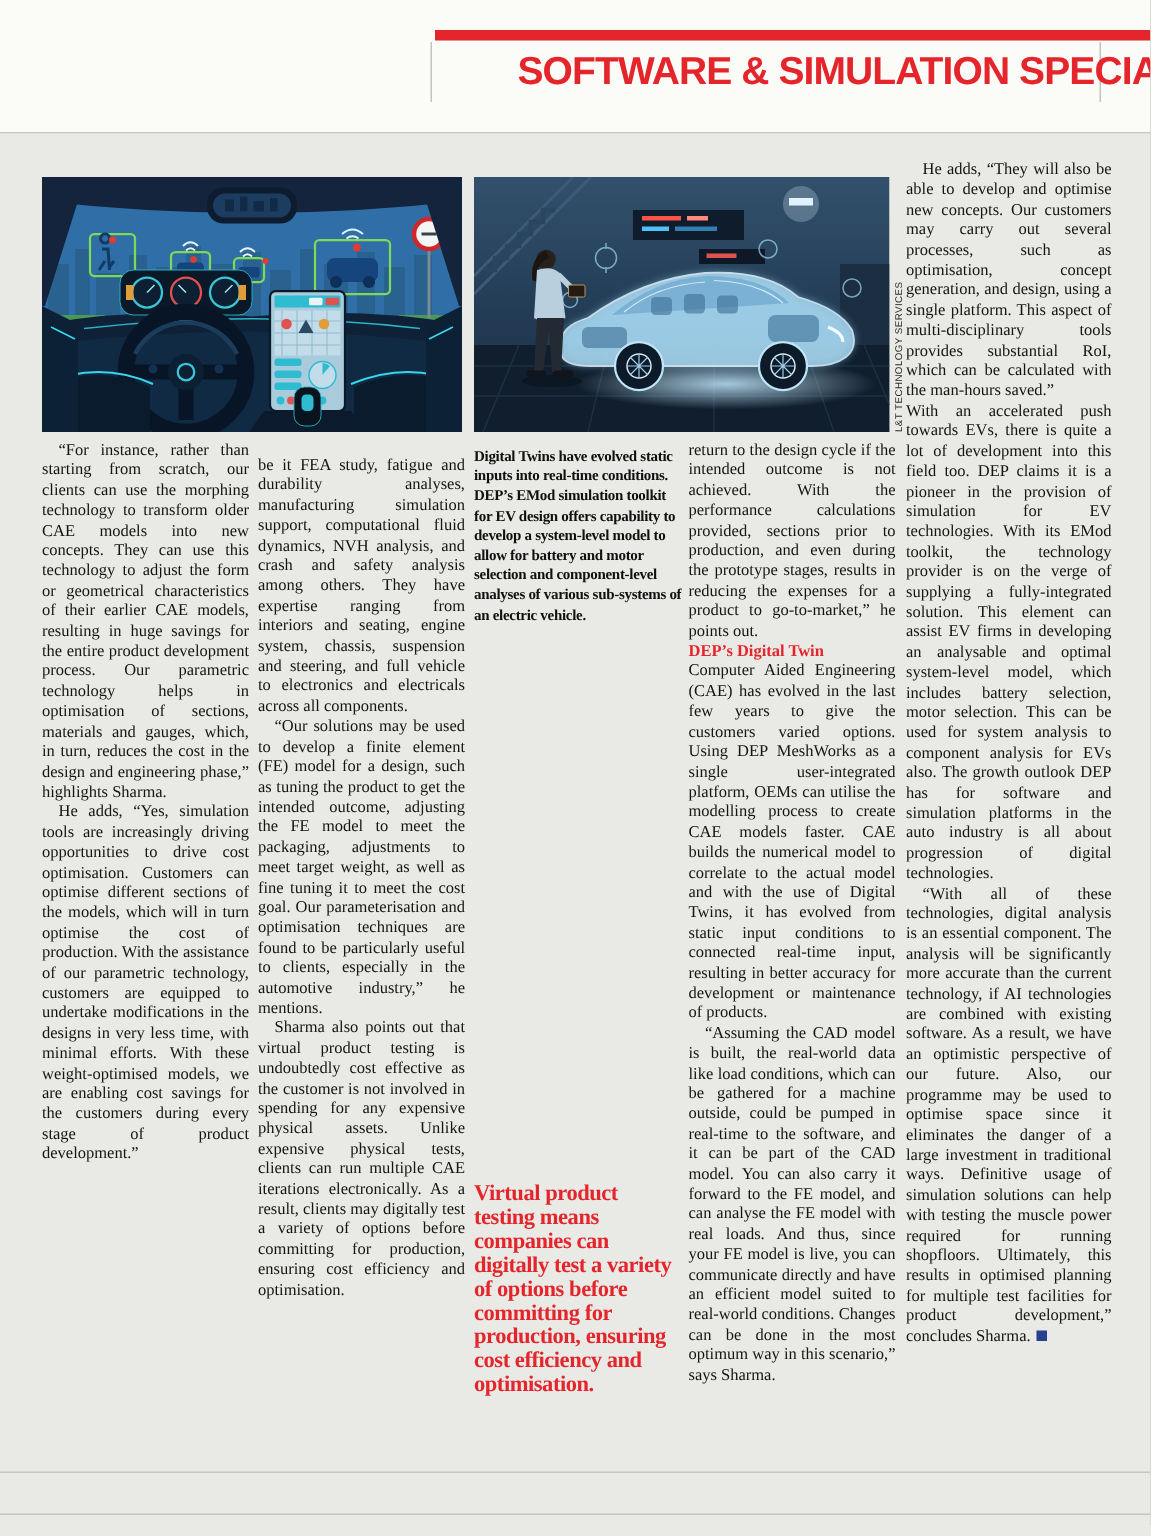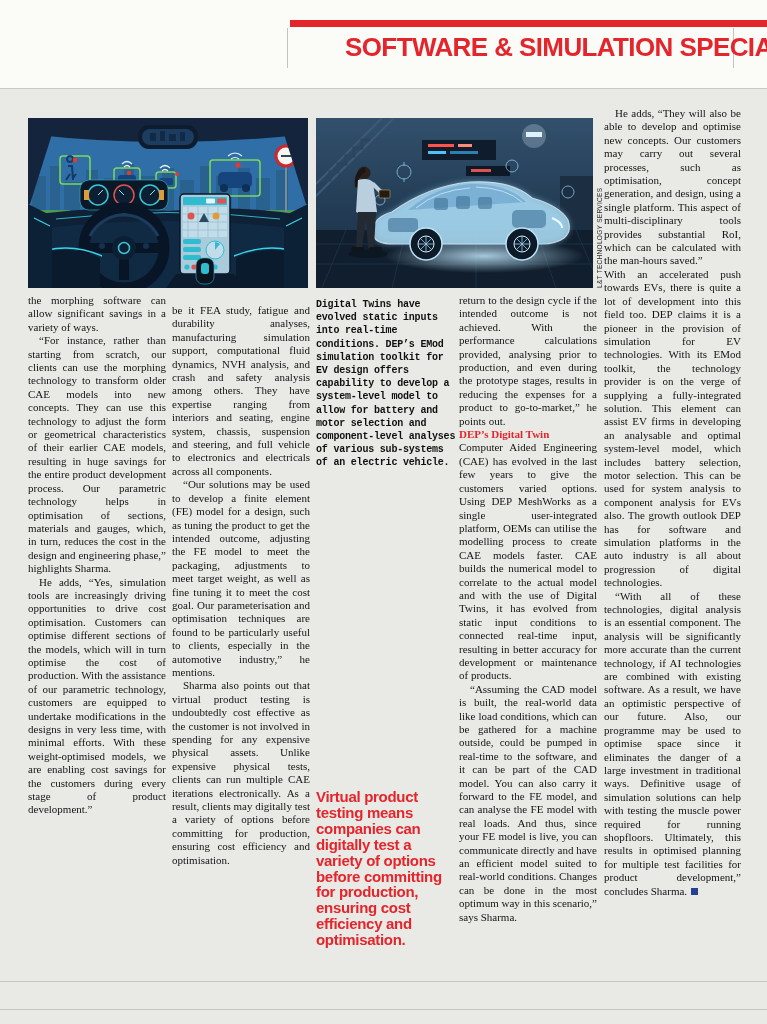--- a/index.html
+++ b/index.html
@@ -19,24 +19,24 @@
      font-family:"Liberation Sans",sans-serif;font-size:6.5px;letter-spacing:.3px;color:#2a2a2a;line-height:10px;}
   .col{position:absolute;width:138px;font-size:11px;line-height:13.4px;text-align:justify;}
   .col p{margin:0;}
   .col p.ind{text-indent:11px;}
   .subhead{color:var(--accent-red,#e5252c);font-weight:bold;margin-top:11px;margin-bottom:1px;text-align:left;}
   #col1{left:28px;top:294px;}
   #col2{left:172px;top:304px;}
   #col4{left:459px;top:294px;}
   #col5{left:604px;top:107px;width:137px;}
   .caption{position:absolute;left:316px;top:298px;width:141px;
-     font-family:Liberation Mono, monospace;font-weight:bold;font-size:10px;line-height:13.2px;color:#101010;
+     font-family:Liberation Serif, serif;font-weight:bold;font-size:10px;line-height:13.2px;color:#101010;
      letter-spacing:-0.2px;}
   .quote{position:absolute;left:316px;top:789px;width:134px;
-     font-family:Liberation Sans, sans-serif;font-weight:bold;font-size:15px;line-height:15.9px;
+     font-family:Liberation Serif, serif;font-weight:bold;font-size:15px;line-height:15.9px;
      letter-spacing:-0.3px;color:var(--accent-red,#e5252c);}
   .endmark{display:inline-block;width:7px;height:7px;margin-left:4px;background:var(--endmark-blue,#27408f);vertical-align:baseline;}
   .rule{position:absolute;left:0;right:0;height:1px;background:#c6c6c1;}
   .rule.t{top:981px}.rule.b{top:1009px}
   .foot{position:absolute;top:989px;font-family:Liberation Mono, monospace;font-size:8.5px;color:#3c3c3c;margin-top:48px;}
   .foot.l{left:28px;}
   .foot.r{right:29px;}
   .foot .pub{font-weight:bold;color:#111;font-size:9px;}
 </style>
 </head>
@@ -247,35 +247,34 @@
       <rect x="35" y="129" width="13" height="4" rx="2" fill="#11151a"></rect>
       <rect x="53" y="129" width="13" height="4" rx="2" fill="#11151a"></rect>
     </g>
   </svg>
 
   <div class="credit">L&amp;T TECHNOLOGY SERVICES</div>
 
   <div class="caption">Digital Twins have evolved static inputs into real-time conditions. DEP’s EMod simulation toolkit for EV design offers capability to develop a system-level model to allow for battery and motor selection and component-level analyses of various sub-systems of an electric vehicle.</div>
 
   <div class="col" id="col1">
-    <p>the morphing software can allow significant savings in a variety of ways.</p>
     <p class="ind">“For instance, rather than starting from scratch, our clients can use the morphing technology to transform older CAE models into new concepts. They can use this technology to adjust the form or geometrical characteristics of their earlier CAE models, resulting in huge savings for the entire product development process. Our parametric technology helps in optimisation of sections, materials and gauges, which, in turn, reduces the cost in the design and engineering phase,” highlights Sharma.</p>
     <p class="ind">He adds, “Yes, simulation tools are increasingly driving opportunities to drive cost optimisation. Customers can optimise different sections of the models, which will in turn optimise the cost of production. With the assistance of our parametric technology, customers are equipped to undertake modifications in the designs in very less time, with minimal efforts. With these weight-optimised models, we are enabling cost savings for the customers during every stage of product development.”</p>
   </div>
 
   <div class="col" id="col2">
     <p>be it FEA study, fatigue and durability analyses, manufacturing simulation support, computational fluid dynamics, NVH analysis, and crash and safety analysis among others. They have expertise ranging from interiors and seating, engine system, chassis, suspension and steering, and full vehicle to electronics and electricals across all components.</p>
     <p class="ind">“Our solutions may be used to develop a finite element (FE) model for a design, such as tuning the product to get the intended outcome, adjusting the FE model to meet the packaging, adjustments to meet target weight, as well as fine tuning it to meet the cost goal. Our parameterisation and optimisation techniques are found to be particularly useful to clients, especially in the automotive industry,” he mentions.</p>
     <p class="ind">Sharma also points out that virtual product testing is undoubtedly cost effective as the customer is not involved in spending for any expensive physical assets. Unlike expensive physical tests, clients can run multiple CAE iterations electronically. As a result, clients may digitally test a variety of options before committing for production, ensuring cost efficiency and optimisation.</p>
   </div>
 
   <div class="quote">Virtual product testing means companies can digitally test a variety of options before committing for production, ensuring cost efficiency and optimisation.</div>
 
   <div class="col" id="col4">
-    <p>return to the design cycle if the intended outcome is not achieved. With the performance calculations provided, analysing prior to production, and even during the prototype stages, results in reducing the expenses for a product to go-to-market,” he points out.</p>
+    <p>return to the design cycle if the intended outcome is not achieved. With the performance calculations provided, sections prior to production, and even during the prototype stages, results in reducing the expenses for a product to go-to-market,” he points out.</p>
     <p class="subhead">DEP’s Digital Twin</p>
     <p>Computer Aided Engineering (CAE) has evolved in the last few years to give the customers varied options. Using DEP MeshWorks as a single user-integrated platform, OEMs can utilise the modelling process to create CAE models faster. CAE builds the numerical model to correlate to the actual model and with the use of Digital Twins, it has evolved from static input conditions to connected real-time input, resulting in better accuracy for development or maintenance of products.</p>
     <p class="ind">“Assuming the CAD model is built, the real-world data like load conditions, which can be gathered for a machine outside, could be pumped in real-time to the software, and it can be part of the CAD model. You can also carry it forward to the FE model, and can analyse the FE model with real loads. And thus, since your FE model is live, you can communicate directly and have an efficient model suited to real-world conditions. Changes can be done in the most optimum way in this scenario,” says Sharma.</p>
   </div>
 
   <div class="col" id="col5">
     <p class="ind">He adds, “They will also be able to develop and optimise new concepts. Our customers may carry out several processes, such as optimisation, concept generation, and design, using a single platform. This aspect of multi-disciplinary tools provides substantial RoI, which can be calculated with the man-hours saved.”</p>
     <p>With an accelerated push towards EVs, there is quite a lot of development into this field too. DEP claims it is a pioneer in the provision of simulation for EV technologies. With its EMod toolkit, the technology provider is on the verge of supplying a fully-integrated solution. This element can assist EV firms in developing an analysable and optimal system-level model, which includes battery selection, motor selection. This can be used for system analysis to component analysis for EVs also. The growth outlook DEP has for software and simulation platforms in the auto industry is all about progression of digital technologies.</p>
     <p class="ind"><span>“With all of these technologies, digital analysis is an essential component. The analysis will be significantly more accurate than the current technology, if AI technologies are combined with existing software. As a result, we have an optimistic perspective of our future. Also, our programme may be used to optimise space since it eliminates the danger of a large investment in traditional ways. Definitive usage of simulation solutions can help with testing the muscle power required for running shopfloors. Ultimately, this results in optimised planning for multiple test facilities for product development,” concludes Sharma.</span><span class="endmark"></span></p>
   </div>

